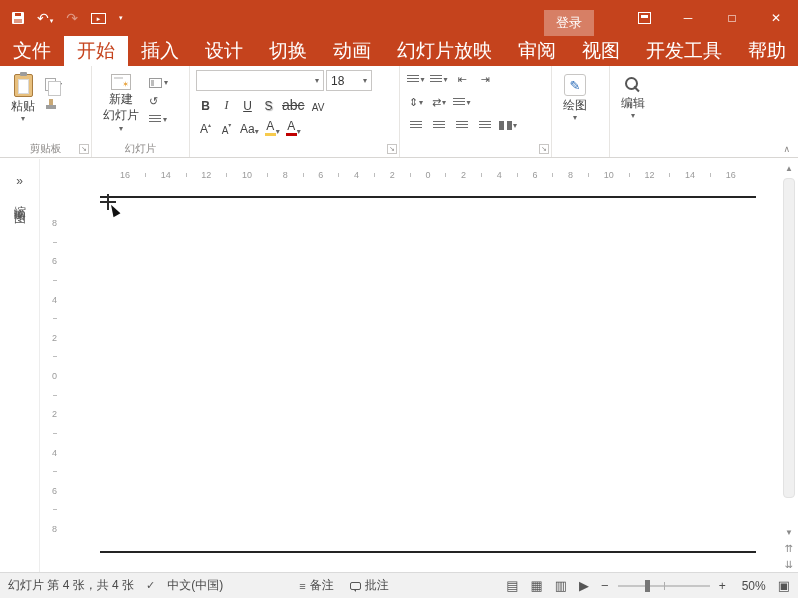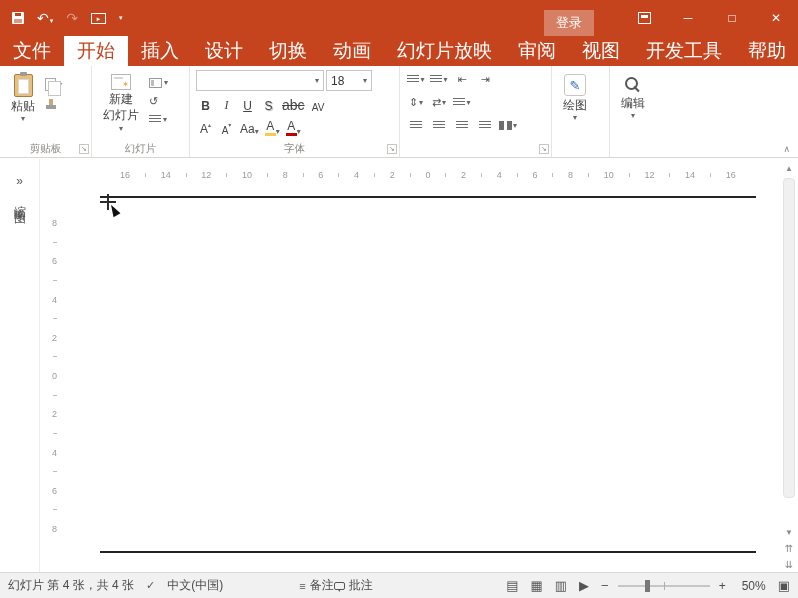--- a/index.html
+++ b/index.html
@@ -284,21 +284,20 @@
         </span>
         <span class="fbtn">
           <span class="stack2">
             <span>A</span>
             <span class="bar red"></span>
           </span>
           <span class="chev">▾</span>
         </span>
       </div>
     </div>
-    <div class="glabel">字体</div>
     <div class="launcher">↘</div>
   </div>
 
   <div class="group" style="width:152px">
     <div class="pargrp">
       <div class="parrow">
         <span class="pbtn">
           <span class="ic-lines"></span>
           <span class="chev">▾</span>
         </span>
@@ -454,21 +453,21 @@
 </div>
 
 <div class="statusbar">
   <span>幻灯片 第 4 张，共 4 张</span>
   <span class="sb-ic" style="margin-left:12px">✓</span>
   <span style="margin-left:12px">中文(中国)</span>
   <span class="sb-item" style="margin-left:76px">
     <span class="sb-ic">≡</span>
     <span>备注</span>
   </span>
-  <span class="sb-item" style="margin-left:0">
+  <span class="sb-item" style="margin-left:16px">
     <span class="bubble"></span>
     <span>批注</span>
   </span>
   <span class="spacer"></span>
   <span class="viewbtn">▤</span>
   <span class="viewbtn">▦</span>
   <span class="viewbtn">▥</span>
   <span class="viewbtn">▶</span>
   <span class="viewbtn">−</span>
   <span class="zoomslider">

